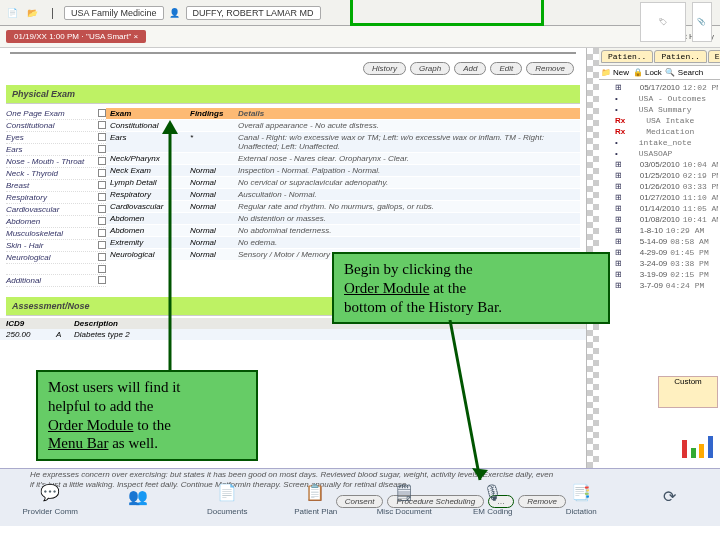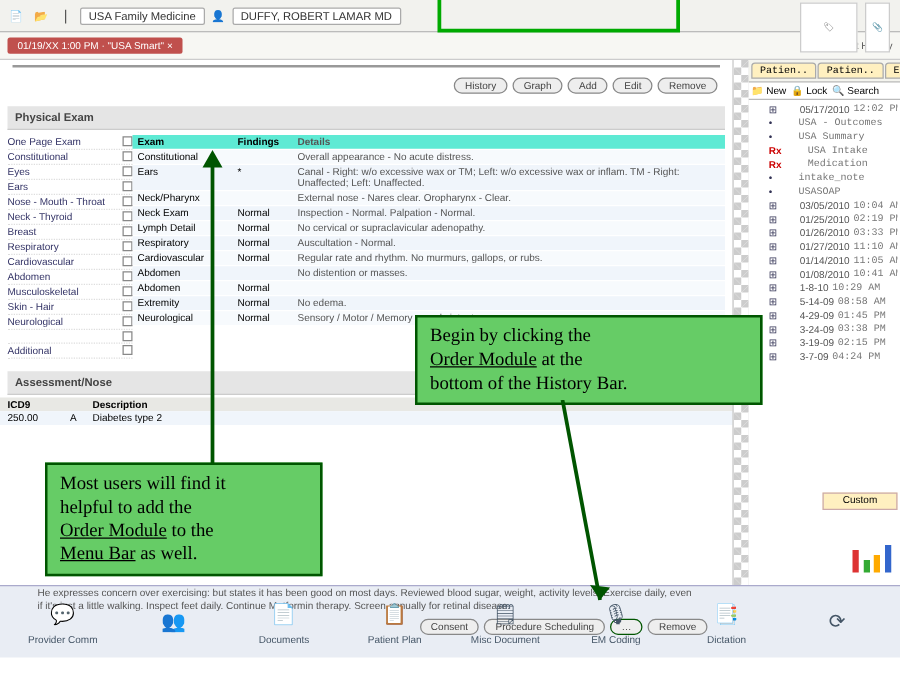--- a/index.html
+++ b/index.html
@@ -30,32 +30,32 @@
   }
   .toolbar .tbtn { width:18px; height:18px; display:flex; align-items:center;justify-content:center; border:1px solid transparent; border-radius:2px;}
   .toolbar .tab {
     height:14px; background:#fff; border:1px solid #aaa; border-radius:2px;
     padding:0 6px; display:flex; align-items:center; font-size:9px; color:#333;
   }
   .greenbox{ border:3px solid #0a0; position:absolute; }
   .tab-row { height:22px; display:flex; align-items:center; padding-left:6px; background:#f7f7f3; border-bottom:1px solid #ccc;}
   .red-tab { background:#c0504d; color:#fff; padding:2px 8px; font-size:8px; border-radius:2px;}
   .main { display:flex; height:420px; }
-  .leftcol { flex:1; min-width:0; display:flex; flex-direction:column; }
+  .leftcol { flex:1; min-width:0; display:flex; flex-direction:column;font-style:italic; }
   .rightcol { width:134px; border-left:1px solid #bbb; position:relative; }
   .rightcol .checker{ position:absolute; left:0; top:0; bottom:0; width:12px;}
-  .phdr { background:#e5e5e5; padding:4px 6px; margin:6px 6px 2px 6px; font-weight:bold; color:#444; border-bottom:1px solid #ccc;}
+  .phdr { background:#bef264; padding:4px 6px; margin:6px 6px 2px 6px; font-weight:bold; color:#444; border-bottom:1px solid #ccc;}
   .btnrow { display:flex; gap:4px; justify-content:flex-end; padding:4px 12px;}
   .pill { border:1px solid #888; border-radius:10px; padding:1px 8px; font-size:8px; background:#eee; color:#444;}
   .examgrid { display:flex; margin:2px 6px; }
   .leftlist { width:100px; font-size:8px; color:#336;}
   .leftlist div { padding:1px 0; border-bottom:1px dotted #ddd; display:flex; justify-content:space-between;}
   .leftlist .sq { width:8px;height:8px;border:1px solid #888;display:inline-block;}
   .gridtable { flex:1; font-size:8px; }
-  .gridtable .hdr { display:flex; background:#5eead4; font-weight:bold;align-items:center; }
+  .gridtable .hdr { display:flex; background:#fdba74; font-weight:bold;align-items:center; }
   .gridtable .row { display:flex; background:#f0f5fb; margin-top:1px;}
   .gridtable .row:nth-child(odd){ background:#f7fafd;}
   .gridtable .c1{width:80px; padding:1px 4px;}
   .gridtable .c2{width:48px; padding:1px 4px;}
   .gridtable .c3{flex:1; padding:1px 4px; color:#555;}
   .aplan { margin-top:8px; }
   .aprow { display:flex; font-size:8px; padding:1px 6px;}
   .aprow .a{width:50px;} .aprow .b{width:18px;} .aprow .c{flex:1;}
   .note { margin:130px 30px 0 30px; font-size:8px; color:#555; line-height:1.3;}
   .btnrow2 { display:flex; gap:4px; justify-content:flex-end; padding:4px 20px 4px 0;}
@@ -71,21 +71,21 @@
   .arrow-svg{position:absolute; pointer-events:none;}
   .rtabs{ display:flex; gap:1px; padding:2px 2px 2px 14px; background:#f4f4ee; border-bottom:1px solid #bbb;font-family:Liberation Mono, monospace;}
   .rtabs .rt{ font-size:8px; padding:1px 6px; border:1px solid #aaa; border-radius:3px 3px 0 0; background:#fff0c0;}
   .rtree{ padding:2px 2px 2px 18px; font-size:8px; color:#335;}
   .rtree .n{ padding:1px 0 1px 10px; white-space:nowrap; overflow:hidden; text-overflow:ellipsis; display:flex; gap:3px; align-items:center;}
   .rtree .dt{ color:#555;padding-left:15px;}
   .rtree .tm{ color:#777;font-family:Liberation Mono, monospace;}
   .folderbar{ padding:2px 2px 2px 14px; display:flex; gap:4px; font-size:8px; border-bottom:1px solid #bbb;}
   .folderbar span{display:flex;align-items:center;gap:2px;}
   .rx{color:#c00;font-weight:bold;}
-  .cust{position:absolute; right:2px; bottom:60px; width:60px; height:14px; background:#fff0c0; border:1px solid #caa; font-size:8px; text-align:center;margin-left:38px;}
+  .cust{position:absolute; right:2px; bottom:60px; width:60px; height:32px; background:#fff0c0; border:1px solid #caa; font-size:8px; text-align:center;margin-left:38px;}
   .bars{position:absolute; right:6px; bottom:8px;}
   .bars span{display:inline-block;width:5px;margin-right:1px;}
   .redacts { position:absolute; top:6px; right:16px; display:flex; gap:6px; }
   .redacts .r{ width:46px; height:40px; background:#fff; border:1px solid #ccc; display:flex;flex-direction:column;align-items:center;justify-content:center;font-size:7px;color:#777;}
   .linebox{ margin:4px 10px; height:16px; border:1px solid #999; background:#fff;}
 </style>
 </head>
 <body>
 
 <div class="toolbar">
@@ -232,20 +232,21 @@
               <div class="c3">Regular rate and rhythm. No murmurs, gallops, or rubs.</div>
             </div>
             <div class="row">
               <div class="c1">Abdomen</div>
               <div class="c2"></div>
               <div class="c3">No distention or masses.</div>
             </div>
             <div class="row">
               <div class="c1">Abdomen</div>
               <div class="c2">Normal</div>
+              <div class="c3">No abdominal tenderness.</div>
             </div>
             <div class="row">
               <div class="c1">Extremity</div>
               <div class="c2">Normal</div>
               <div class="c3">No edema.</div>
             </div>
             <div class="row">
               <div class="c1">Neurological</div>
               <div class="c2">Normal</div>
               <div class="c3">Sensory / Motor / Memory grossly intact.</div>

